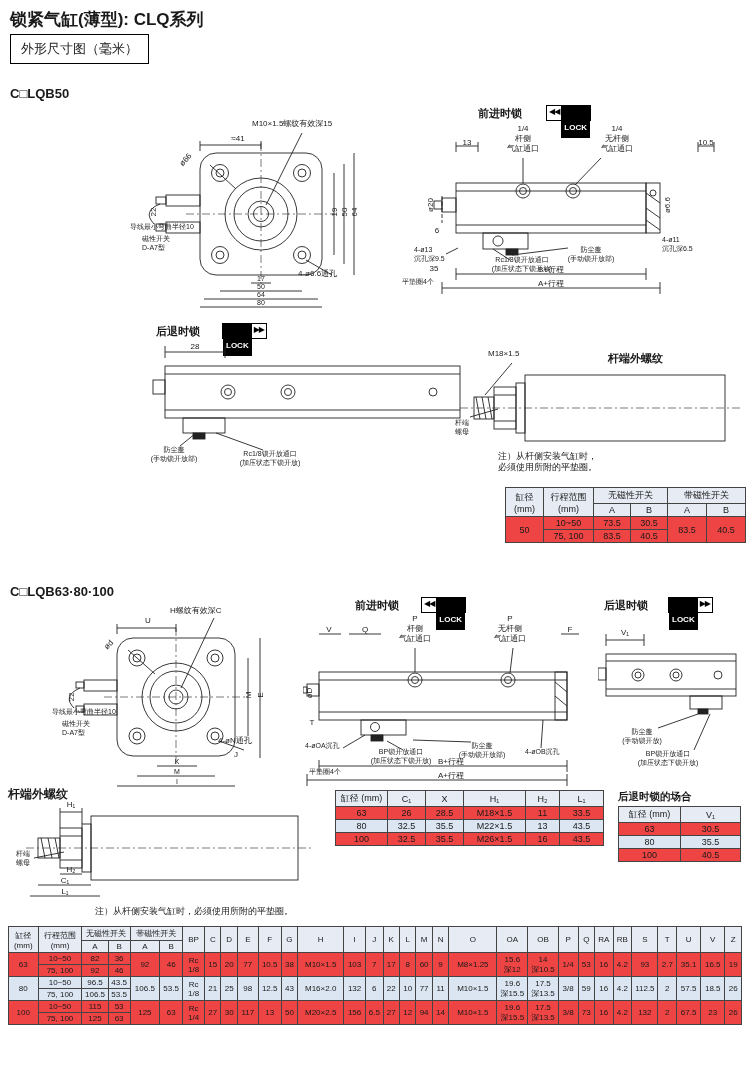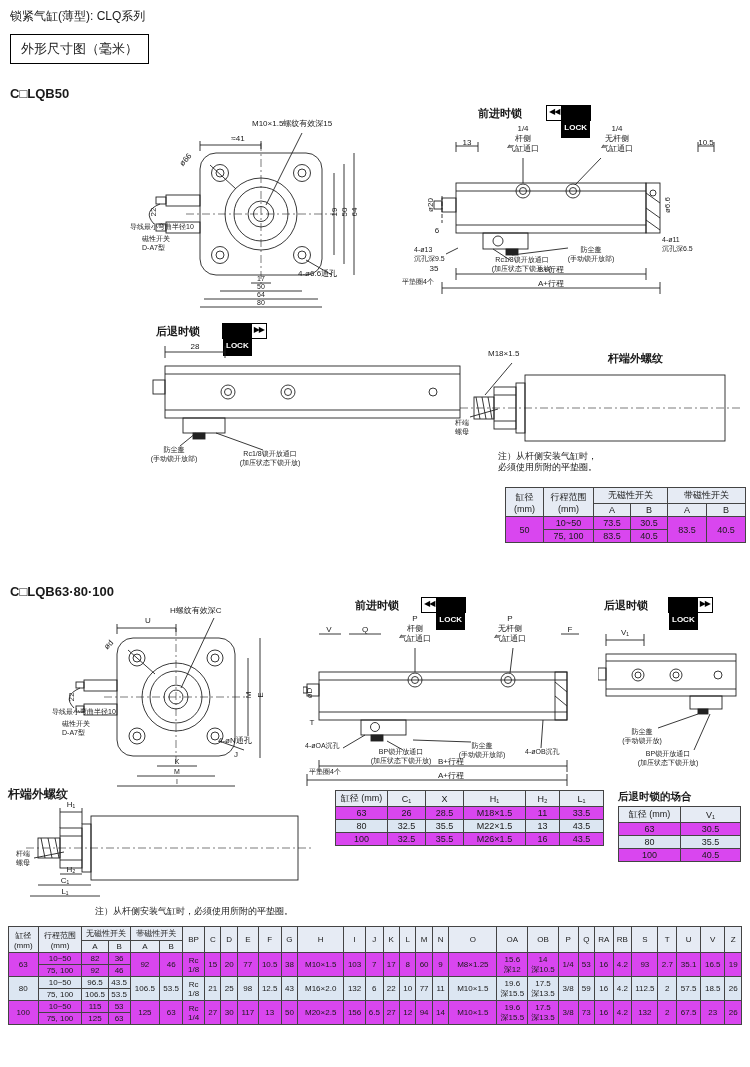--- a/index.html
+++ b/index.html
@@ -6,29 +6,29 @@
   body{width:750px;height:1067px;position:relative;background:#fff;color:#1a1a1a;
        font-family:"Liberation Sans","DejaVu Sans",sans-serif;overflow:hidden}
   .abs{position:absolute}
   .d{position:absolute}
   .d svg{position:absolute;left:0;top:0}
   .lb{position:absolute;font-size:8px;line-height:1.25;white-space:pre-line;text-align:center}
   .lb.l{text-align:left}
   .lb.s7{font-size:7px}
   .rot{transform:rotate(-90deg);transform-origin:center}
   .rot45{transform:rotate(-48deg);transform-origin:center}
-  .page-title{font-size:12px;font-weight:normal}
+  .page-title{font-size:17px;font-weight:bold}
   .box{border:1.6px solid #000;padding:5px 10px;font-size:13px;font-weight:normal}
   .sec-h{font-size:13px;font-weight:bold}
   .dr-title{position:absolute;font-size:11px;font-weight:bold;white-space:nowrap}
   .badge{position:absolute;display:flex;align-items:stretch;border:1px solid #000;height:14px;
          font-size:8px;line-height:12px;background:#fff}
   .badge .arr{padding:0 2px;letter-spacing:-1px;color:#000}
   .badge .lk{background:#000;color:#fff;padding:16px 3px;font-weight:bold}
-  .tbl{border-collapse:collapse;table-layout:fixed;background:#d946ef}
+  .tbl{border-collapse:collapse;table-layout:fixed;background:#ef4444}
   .tbl th,.tbl td{border:1px solid #444;text-align:center;vertical-align:middle;
                   white-space:pre-line;padding:1px;font-weight:normal}
   .tbl th{background:#e6ebf4}
   .tbl td.sh{background:#dce6f2}
   .tbl-title{font-size:10.5px;font-weight:bold;margin-bottom:2px}
   .t9{font-size:9px}
   .t8{font-size:8px}
   .note{font-size:9px}
 </style>
 </head>

